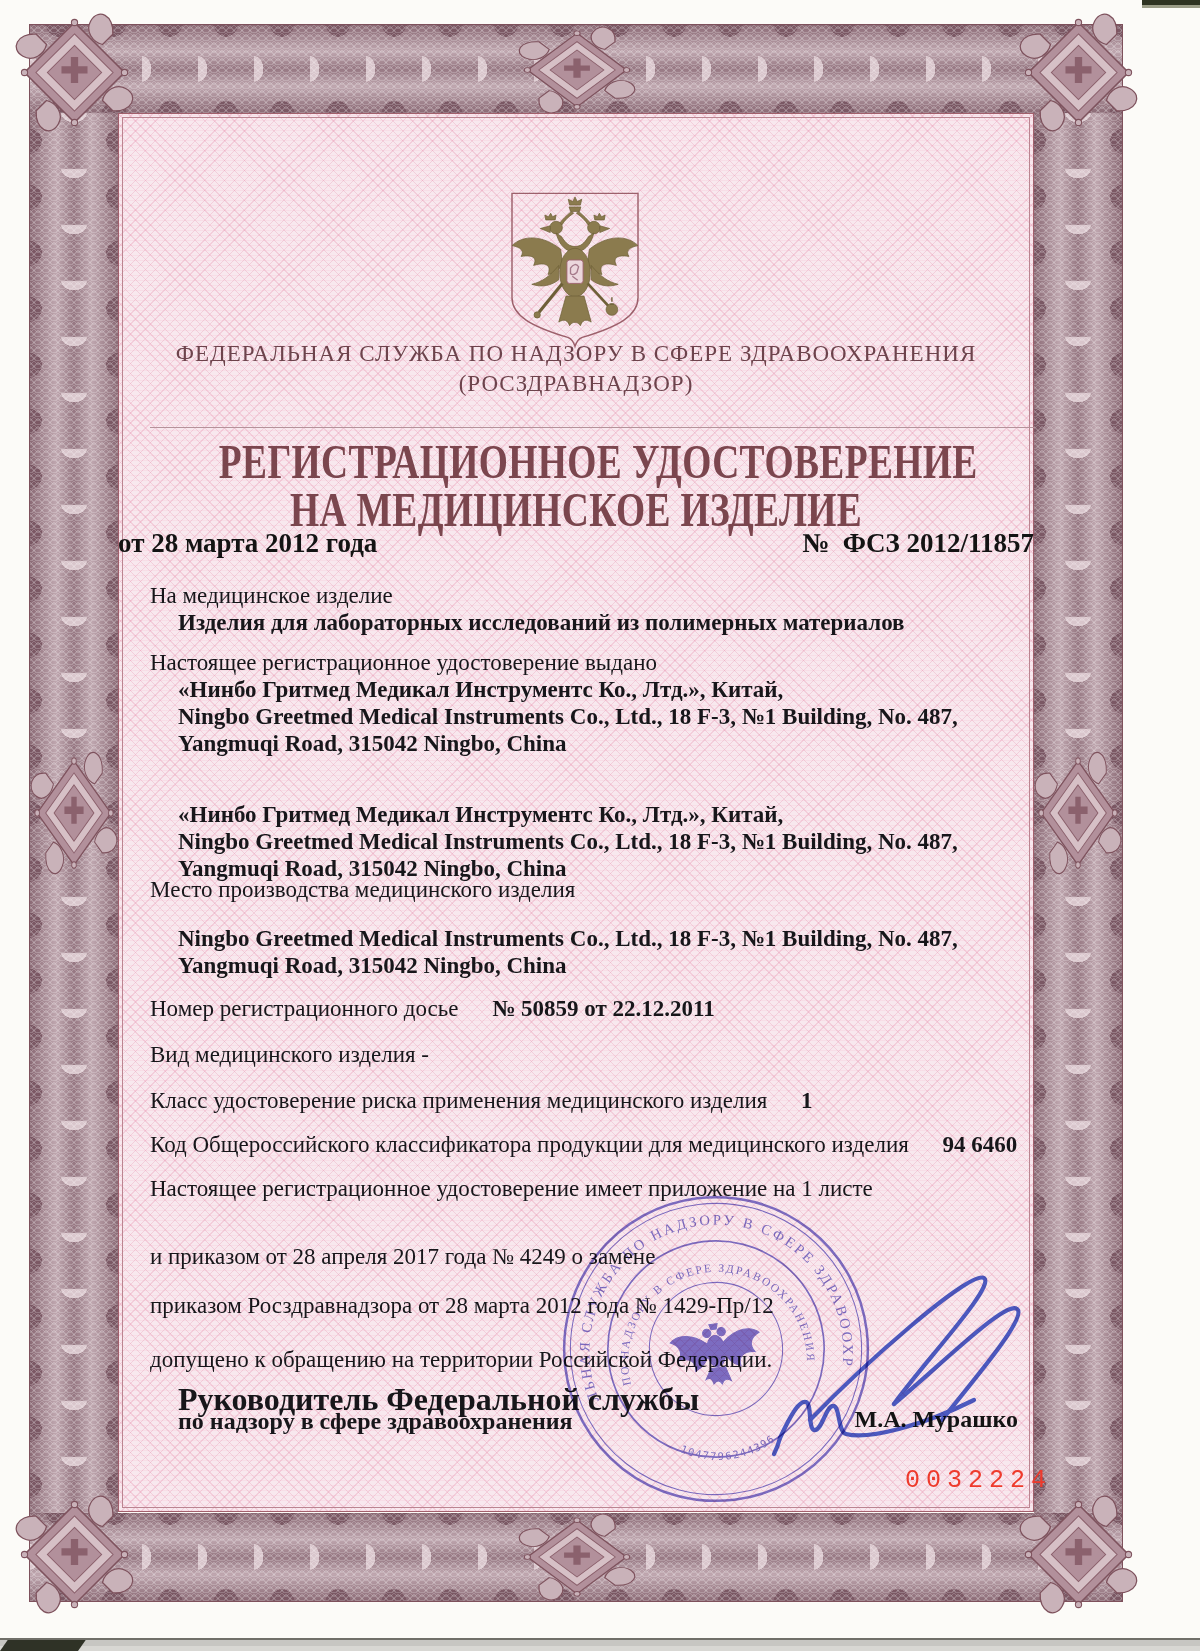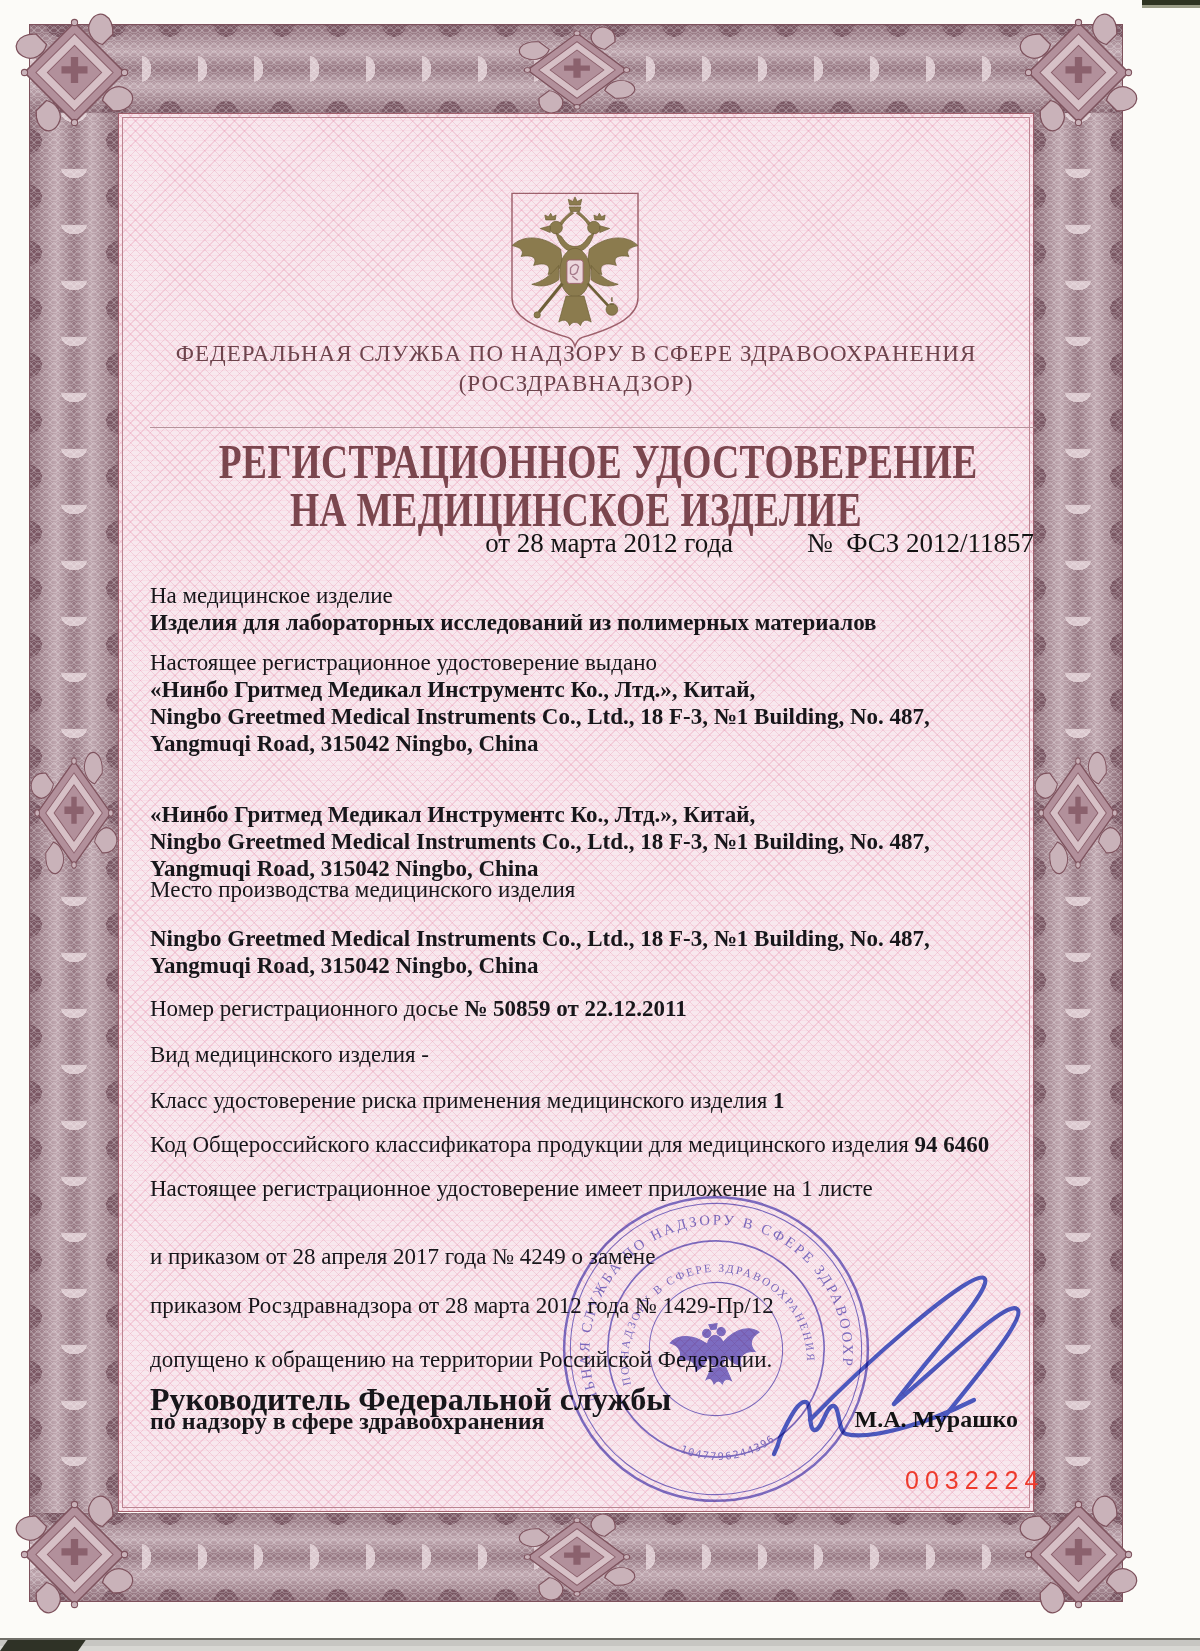--- a/index.html
+++ b/index.html
@@ -43,26 +43,26 @@
     border:1px solid #a2606c;box-sizing:border-box;}
   .panel::after{content:"";position:absolute;inset:3px;border:1px solid #bb8490;pointer-events:none;}
   
   .coat{position:absolute;left:503px;top:186px;width:144px;height:166px;}
   .agency{position:absolute;left:118px;width:916px;text-align:center;color:#6d434c;
     font-size:23px;letter-spacing:1px;white-space:nowrap;}
   .rule{position:absolute;left:150px;top:427px;width:885px;height:1px;background:#b5929a;}
   .title{position:absolute;left:118px;width:916px;text-align:center;color:#7b464e;
     font-weight:bold;font-size:48px;letter-spacing:.5px;transform:scaleX(.78);white-space:nowrap;}
   .dateline{position:absolute;left:118px;top:528px;width:916px;display:flex;
-    justify-content:flex-end;gap:74px;font-weight:normal;font-size:27px;color:#131313;white-space:nowrap;}
+    justify-content:space-between;gap:74px;font-weight:bold;font-size:27px;color:#131313;white-space:nowrap;}
   
   .ln{position:absolute;left:150px;width:885px;font-size:23px;color:#17161a;white-space:nowrap;}
-  .b{font-weight:bold;}
+  .b{font-weight:bold;margin-left:28px;}
   .signer{position:absolute;right:182px;top:1406px;font-size:24px;font-weight:bold;color:#131313;}
-  .serial{position:absolute;left:905px;top:1466px;font-family:Liberation Sans, sans-serif;
+  .serial{position:absolute;left:905px;top:1466px;font-family:Liberation Mono, monospace;
     font-size:25px;letter-spacing:6px;}
   
   .stamp{position:absolute;left:560px;top:1193px;width:312px;height:312px;color:#5b51c2;
     opacity:.78;mix-blend-mode:multiply;transform:rotate(-7deg);}
   .sig{position:absolute;left:772px;top:1252px;width:286px;height:218px;
     mix-blend-mode:multiply;opacity:.92;}
 </style>
 </head>
 <body>
 

